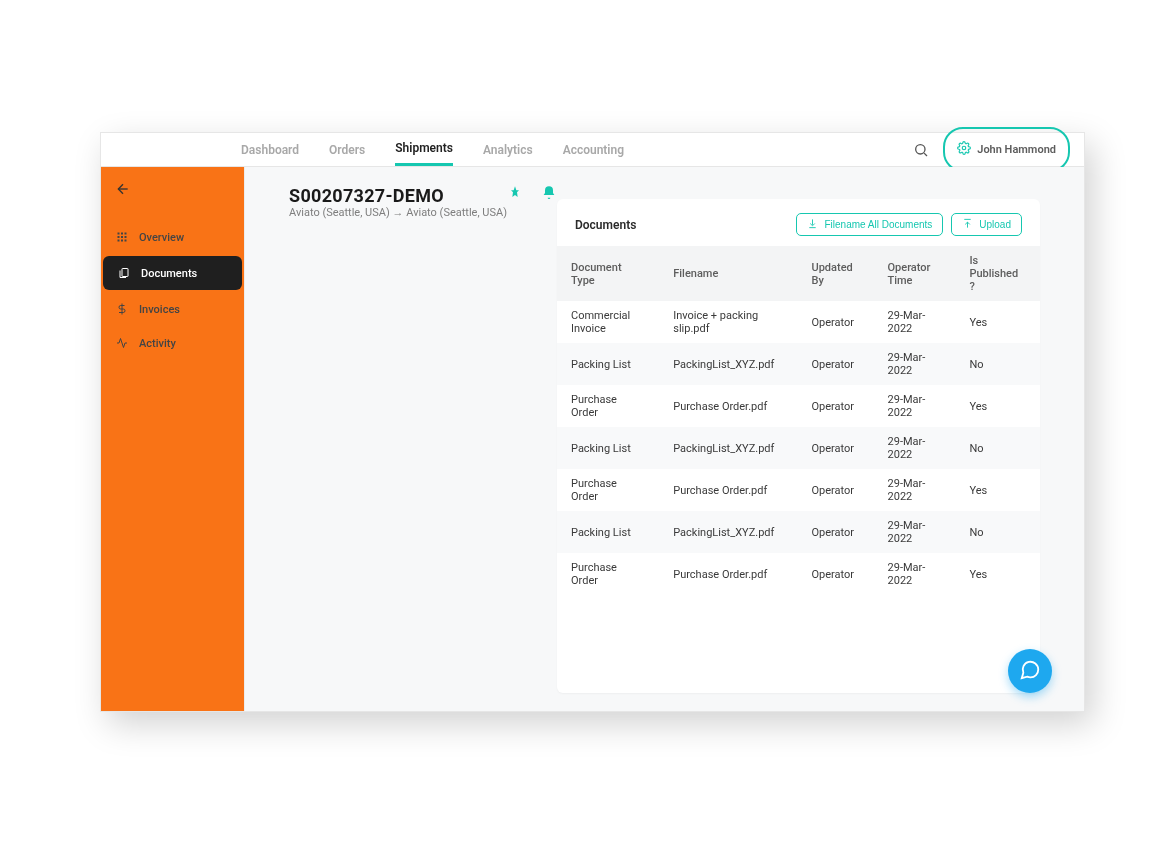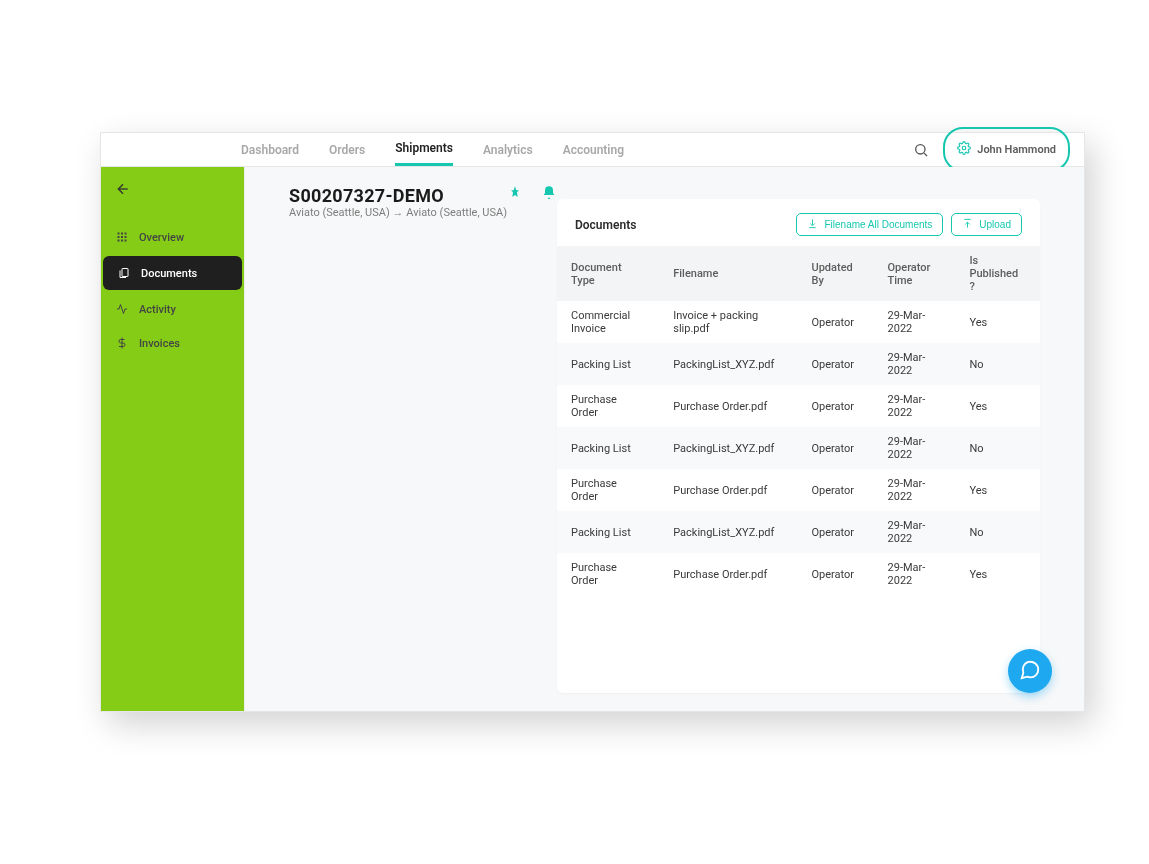--- a/index.html
+++ b/index.html
@@ -71,21 +71,21 @@
 
   
   .body {
     flex: 1;
     display: flex;
     overflow: hidden;
     background: #f7f8f9;
   }
   .sidebar {
     width: 144px;
-    background: #84cc16;
+    background: #f97316;
     border-right: 1px solid #ececec;
     display: flex;
     flex-direction: column;
   }
   .sidebar-back {
     padding: 14px 14px 20px 14px;
     color: #333;
     cursor: pointer;
   }
   .side-item {
@@ -261,33 +261,33 @@
           <svg width="12" height="12" viewBox="0 0 24 24" fill="none" stroke="currentColor" stroke-width="2">
               <rect x="8" y="3" width="12" height="16" rx="1"></rect>
               <path d="M4 7v14h12"></path>
             </svg>
         </span>
         <span>Documents</span>
       </div>
       <div class="side-item">
         <span class="side-ico">
           <svg width="12" height="12" viewBox="0 0 24 24" fill="none" stroke="currentColor" stroke-width="2">
-              <polyline points="22 12 18 12 15 21 9 3 6 12 2 12"></polyline>
-            </svg>
-        </span>
-        <span>Activity</span>
+              <line x1="12" y1="1" x2="12" y2="23"></line>
+              <path d="M17 5H9.5a3.5 3.5 0 0 0 0 7h5a3.5 3.5 0 0 1 0 7H6"></path>
+            </svg>
+        </span>
+        <span>Invoices</span>
       </div>
       <div class="side-item">
         <span class="side-ico">
           <svg width="12" height="12" viewBox="0 0 24 24" fill="none" stroke="currentColor" stroke-width="2">
-              <line x1="12" y1="1" x2="12" y2="23"></line>
-              <path d="M17 5H9.5a3.5 3.5 0 0 0 0 7h5a3.5 3.5 0 0 1 0 7H6"></path>
-            </svg>
-        </span>
-        <span>Invoices</span>
+              <polyline points="22 12 18 12 15 21 9 3 6 12 2 12"></polyline>
+            </svg>
+        </span>
+        <span>Activity</span>
       </div>
     </div>
 
     <div class="main">
       <div class="page-hdr">
         <div>
           <div class="page-title">S00207327-DEMO</div>
           <div class="page-sub">Aviato (Seattle, USA) → Aviato (Seattle, USA)</div>
         </div>
         <div class="page-actions">

